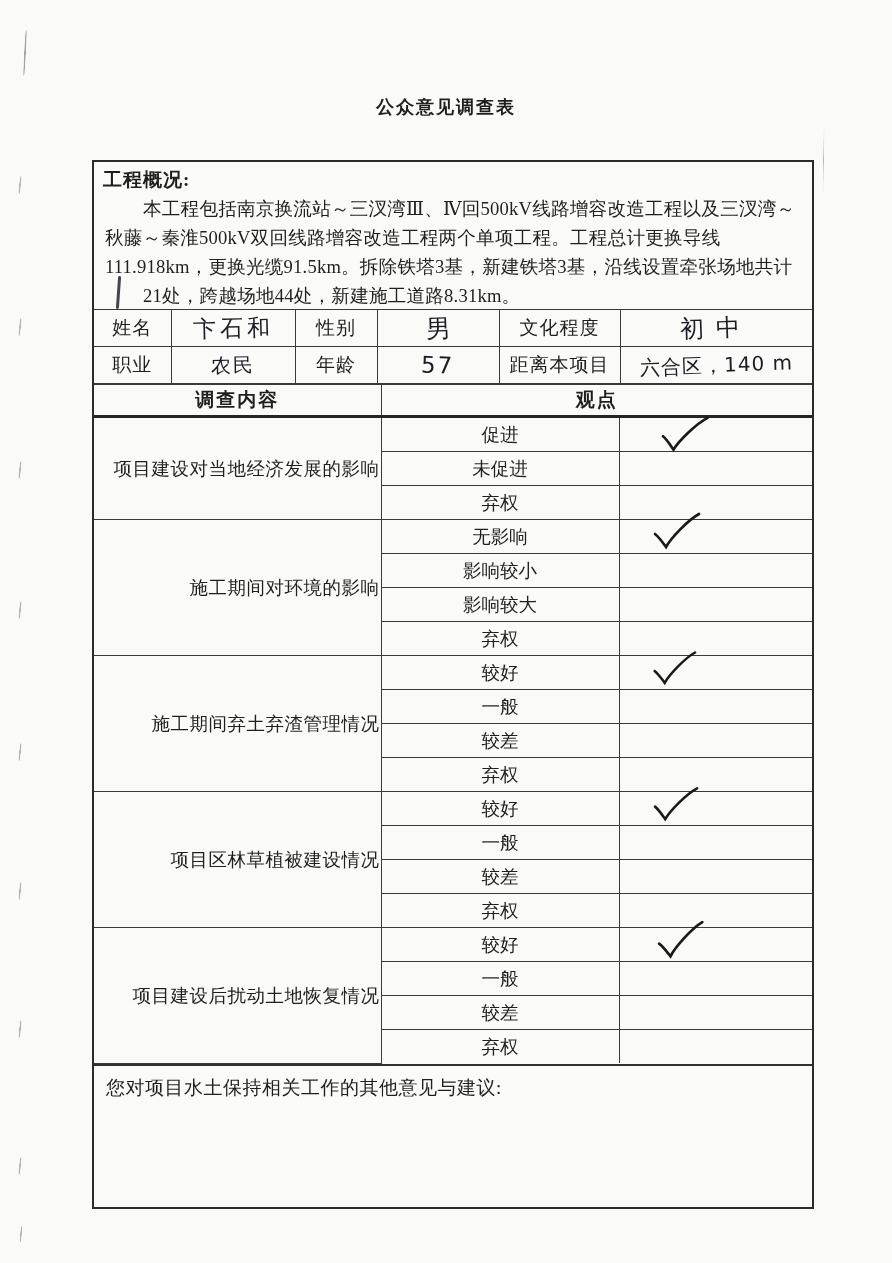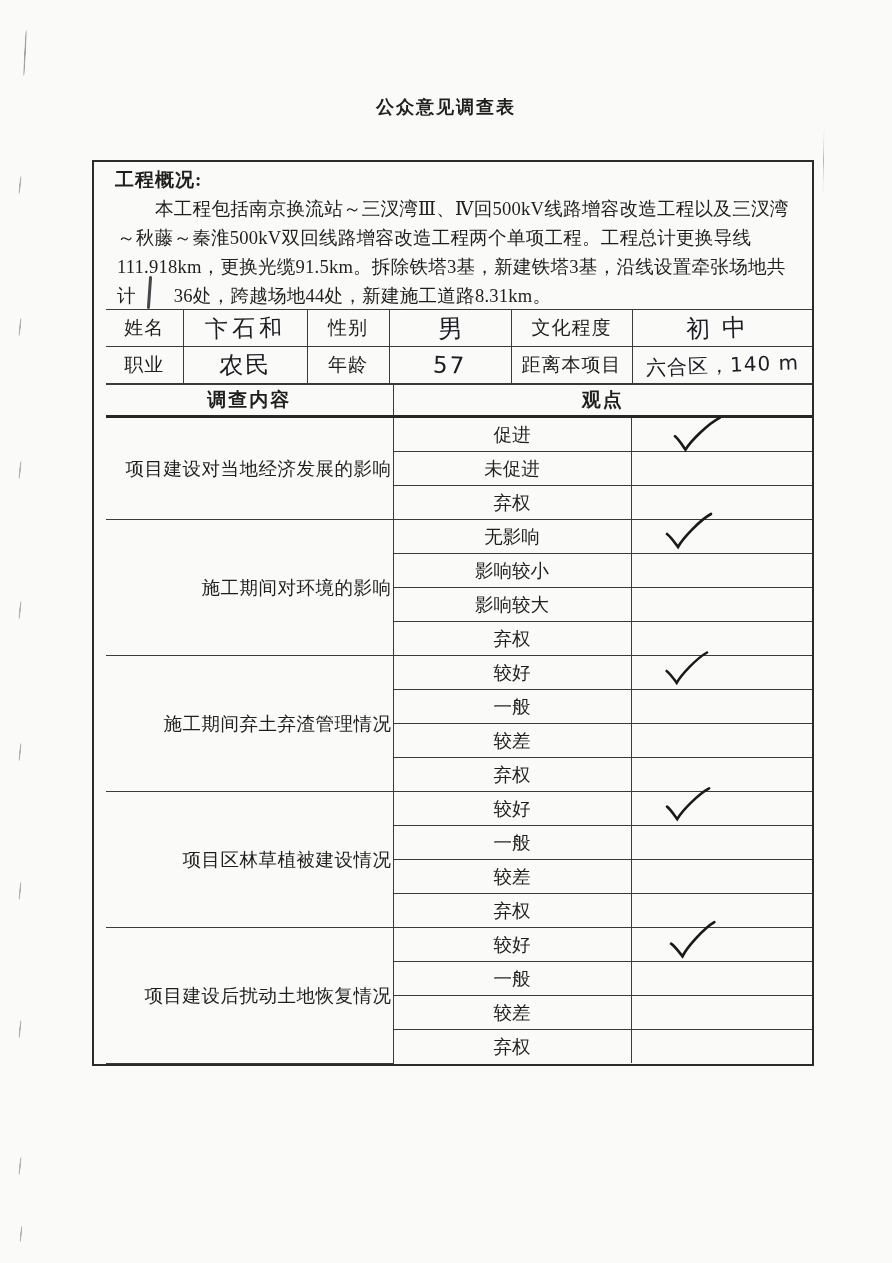--- a/index.html
+++ b/index.html
@@ -13,21 +13,21 @@
   .sc-top{left:24px;top:30px;height:46px;border-left-color:#858585;transform:rotate(3deg);}
   .sc-r{left:823px;top:128px;height:66px;border-left:1.5px solid #a0a0a0;transform:rotate(1deg);}
 
   
   .title{position:absolute;top:88px;left:0;width:100%;text-align:center;}
   .t1{font-size:27px;font-weight:700;letter-spacing:.5px;}
   .t2{font-size:18px;font-weight:700;margin-top:7px;letter-spacing:2px;}
 
   
   .doc{position:absolute;left:92px;top:160px;width:722px;border:2px solid #2b2b2b;
-       box-sizing:border-box;background:transparent;padding-left:12px;}
+       box-sizing:border-box;background:transparent;}
 
   .overview{height:148px;border-bottom:1.5px solid #3a3a3a;padding:5px 9px 0 9px;box-sizing:border-box;}
   .ov-label{font-weight:700;font-size:19px;letter-spacing:1px;}
   .ov-text{margin:1px 4px 0 2px;font-size:18.6px;line-height:29px;text-indent:38px;letter-spacing:.2px;}
   .marked{position:relative;display:inline-block;}
   .marked .pen{position:absolute;left:12px;top:-5px;width:3px;height:33px;background:#2b2b32;
                transform:rotate(4deg);border-radius:2px;opacity:.88;display:block;}
 
   table{width:100%;border-collapse:collapse;table-layout:fixed;}
   td{border:1.5px solid #3a3a3a;text-align:center;overflow:visible;}
@@ -51,21 +51,21 @@
   .survey tr.last td{border-bottom:none;}
 
   .comments{border-top:2px solid #303030;height:143px;box-sizing:border-box;
             padding:9px 12px;text-align:left;font-size:19px;letter-spacing:.5px;}
 
   
   .hw{font-family:"DejaVu Sans","Liberation Sans",sans-serif;color:#1c1c24;font-weight:500;}
   .hw-name{font-size:23px;transform:rotate(-1.5deg);letter-spacing:4px;}
   .hw-gender{font-size:25px;transform:rotate(-2deg);}
   .hw-edu{font-size:24px;letter-spacing:12px;transform:rotate(-2deg);}
-  .hw-job{font-size:24px;transform:rotate(-1deg);letter-spacing:2px;}
+  .hw-job{font-size:20px;transform:rotate(-1deg);letter-spacing:2px;}
   .hw-age{font-size:23px;transform:rotate(2deg);letter-spacing:2px;}
   .hw-dist{font-size:20px;transform:rotate(-2deg);letter-spacing:1px;}
   .hwcell > span{display:inline-block;}
 </style>
 </head>
 <body>
 
 <div class="page">
 
   <div class="scratch sc-top"></div>
@@ -81,21 +81,21 @@
   <div class="scratch sc-r"></div>
 
   <div class="title">
     <div class="t2">公众意见调查表</div>
   </div>
 
   <div class="doc">
 
     <div class="overview">
       <div class="ov-label">工程概况:</div>
-      <p class="ov-text"><span>本工程包括南京换流站～三汊湾Ⅲ、Ⅳ回500kV线路增容改造工程以及三汊湾～秋藤～秦淮500kV双回线路增容改造工程两个单项工程。工程总计更换导线111.918km，更换光缆91.5km。拆除铁塔3基，新建铁塔3基，沿线设置牵张场地共计</span><span class="marked"><span>36</span><i class="pen"></i></span><span>处，跨越场地44处，新建施工道路8.31km。</span></p>
+      <p class="ov-text"><span>本工程包括南京换流站～三汊湾Ⅲ、Ⅳ回500kV线路增容改造工程以及三汊湾～秋藤～秦淮500kV双回线路增容改造工程两个单项工程。工程总计更换导线111.918km，更换光缆91.5km。拆除铁塔3基，新建铁塔3基，沿线设置牵张场地共计</span><span class="marked"><span>21</span><i class="pen"></i></span><span>处，跨越场地44处，新建施工道路8.31km。</span></p>
     </div>
 
     <table class="info">
       <colgroup>
           <col style="width:77px">
           <col style="width:124px">
           <col style="width:82px">
           <col style="width:122px">
           <col style="width:121px">
           <col>
@@ -233,15 +233,19 @@
         <td>较差</td>
         <td class="chk"></td>
       </tr>
       <tr class="last">
         <td>弃权</td>
         <td class="chk"></td>
       </tr>
     </tbody>
       </table>
 
+    <div class="comments">
+      <span>您对项目水土保持相关工作的其他意见与建议:</span>
+      <span></span>
+    </div>
 
   </div>
 </div>
 
 </body></html>

